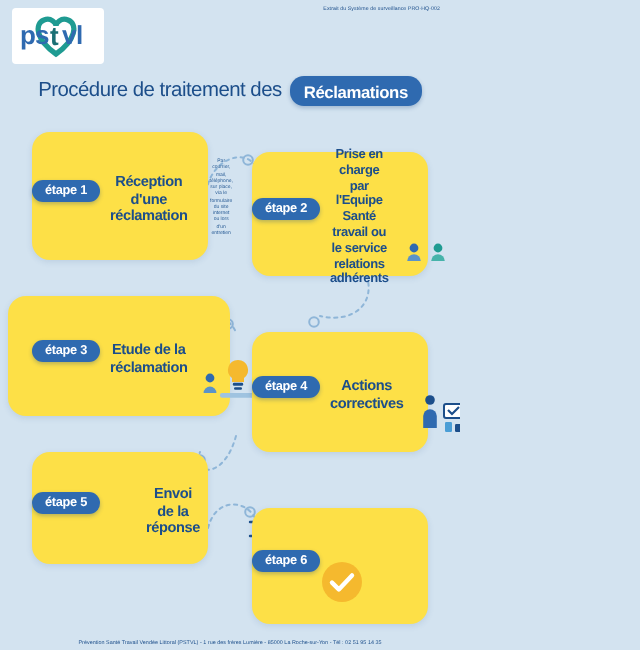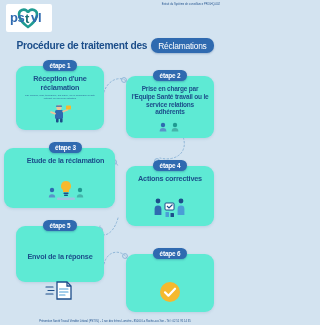--- a/index.html
+++ b/index.html
@@ -21,33 +21,33 @@
   .ref-code{
     position:absolute;right:10px;top:3px;
     font-size:2.6px;color:#1c4e8a;letter-spacing:.05px;
     text-align:right;line-height:1.25;white-space:nowrap;
   }
   .title-row{
     position:absolute;top:38px;left:0;width:230px;
     display:flex;align-items:center;justify-content:center;gap:4px;
   }
   .title-text{
-    font-size:10.2px;font-weight:bold;color:#1c4e8a;letter-spacing:-.25px;
+    font-size:10.2px;font-weight:normal;color:#1c4e8a;letter-spacing:-.25px;
   }
   .title-pill{
-    background:#2f6ab0;color:#ffffff;font-size:8.4px;font-weight:normal;
+    background:#2f6ab0;color:#ffffff;font-size:8.4px;font-weight:bold;
     padding:2.5px 7px;border-radius:7px;letter-spacing:-.2px;
     box-shadow:0 1px 2px rgba(24,70,125,.28);
   }
   .flow{position:absolute;top:58px;left:0;width:230px;height:250px;}
   .connectors{position:absolute;top:0;left:0;width:230px;height:250px;}
   .card{
-    position:absolute;background:#5eead4;border-radius:9px;
+    position:absolute;background:#fde047;border-radius:9px;
     box-shadow:0 1px 3px rgba(40,80,130,.13);
-    display:flex;flex-direction:column;align-items:center;
+    display:flex;flex-direction:row;align-items:center;
   }
   .badge{
     background:#2f6ab0;color:#fff;font-size:6.4px;font-weight:bold;
     padding:2px 6.5px;border-radius:5.5px;white-space:nowrap;
     margin-top:-6px;letter-spacing:-.15px;
     box-shadow:0 1px 2px rgba(24,70,125,.3);
   }
   .card-title{
     color:#1c4e8a;font-size:7.3px;font-weight:bold;text-align:center;
     line-height:1.22;margin-top:4px;padding:0 5px;letter-spacing:-.2px;

